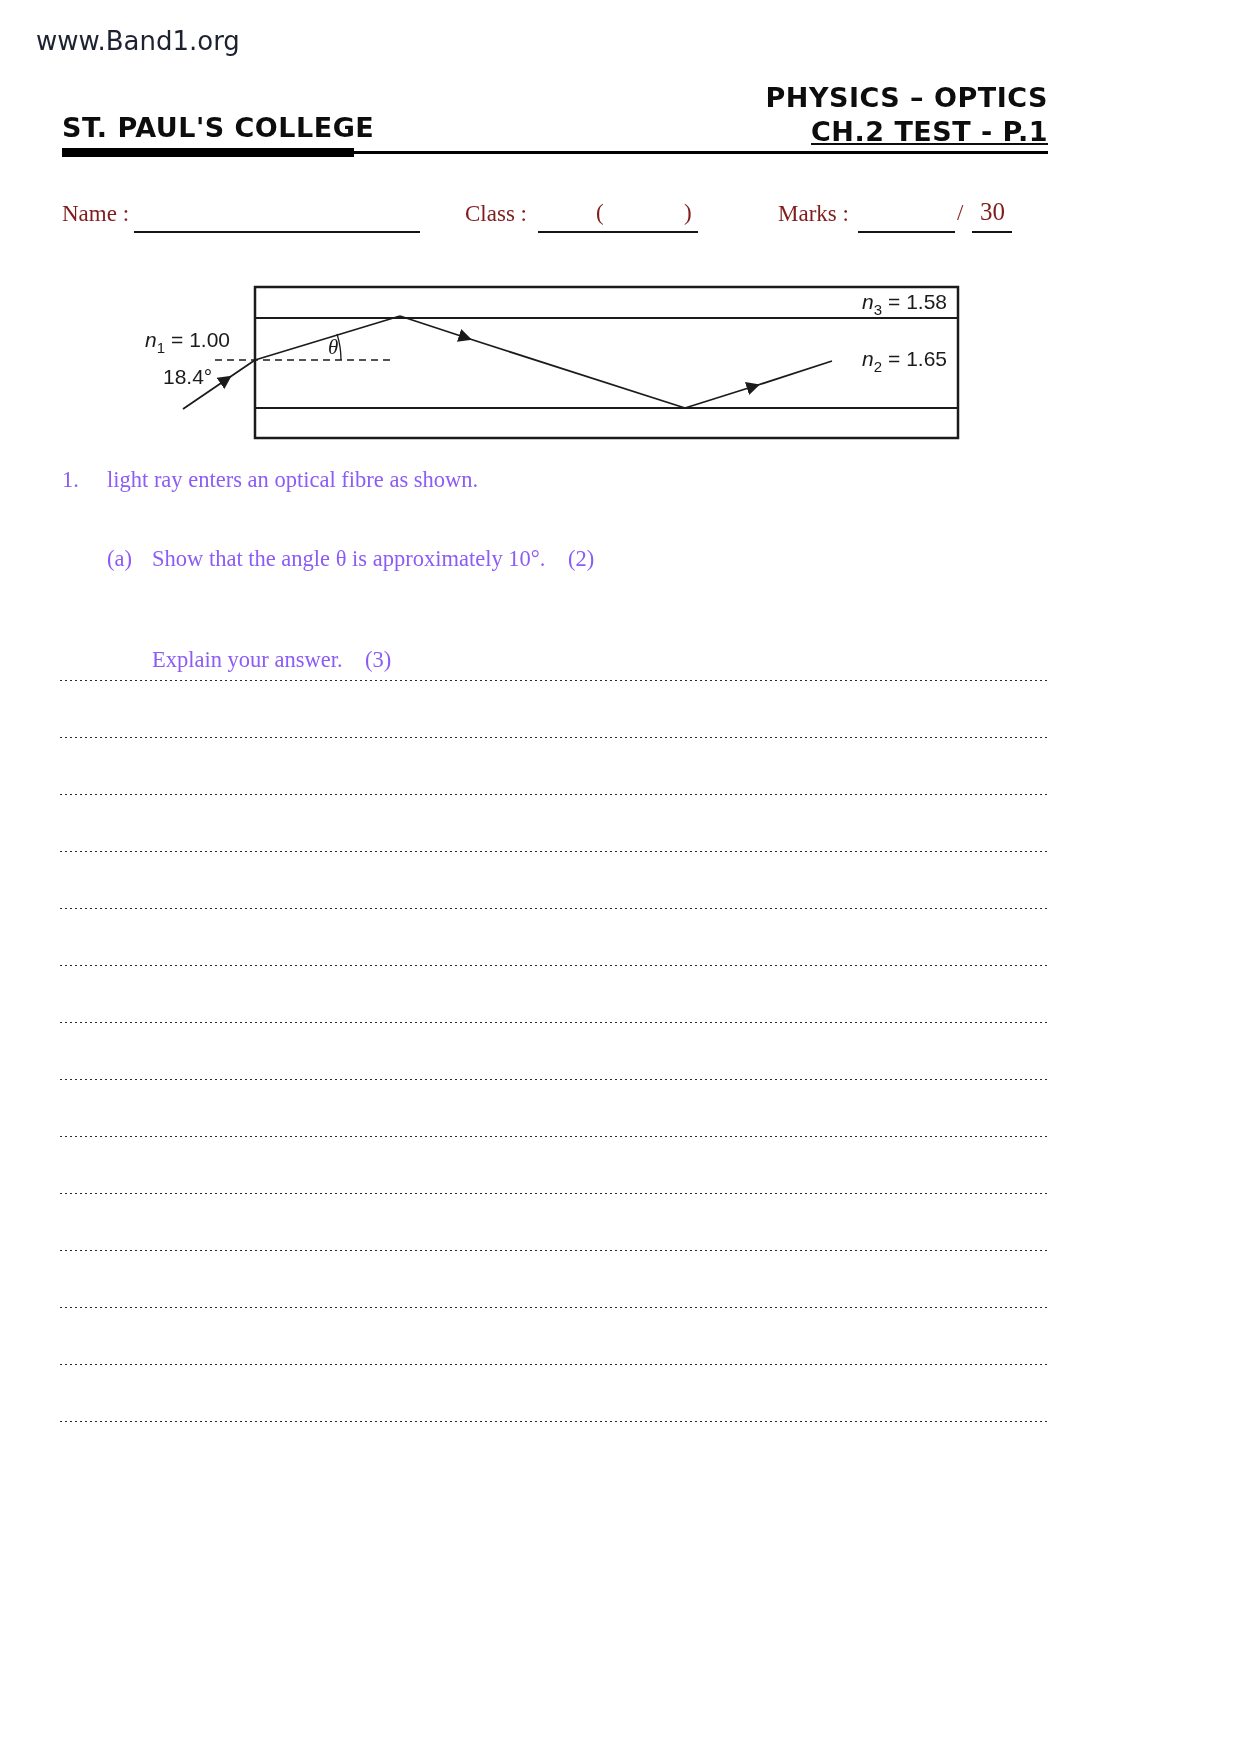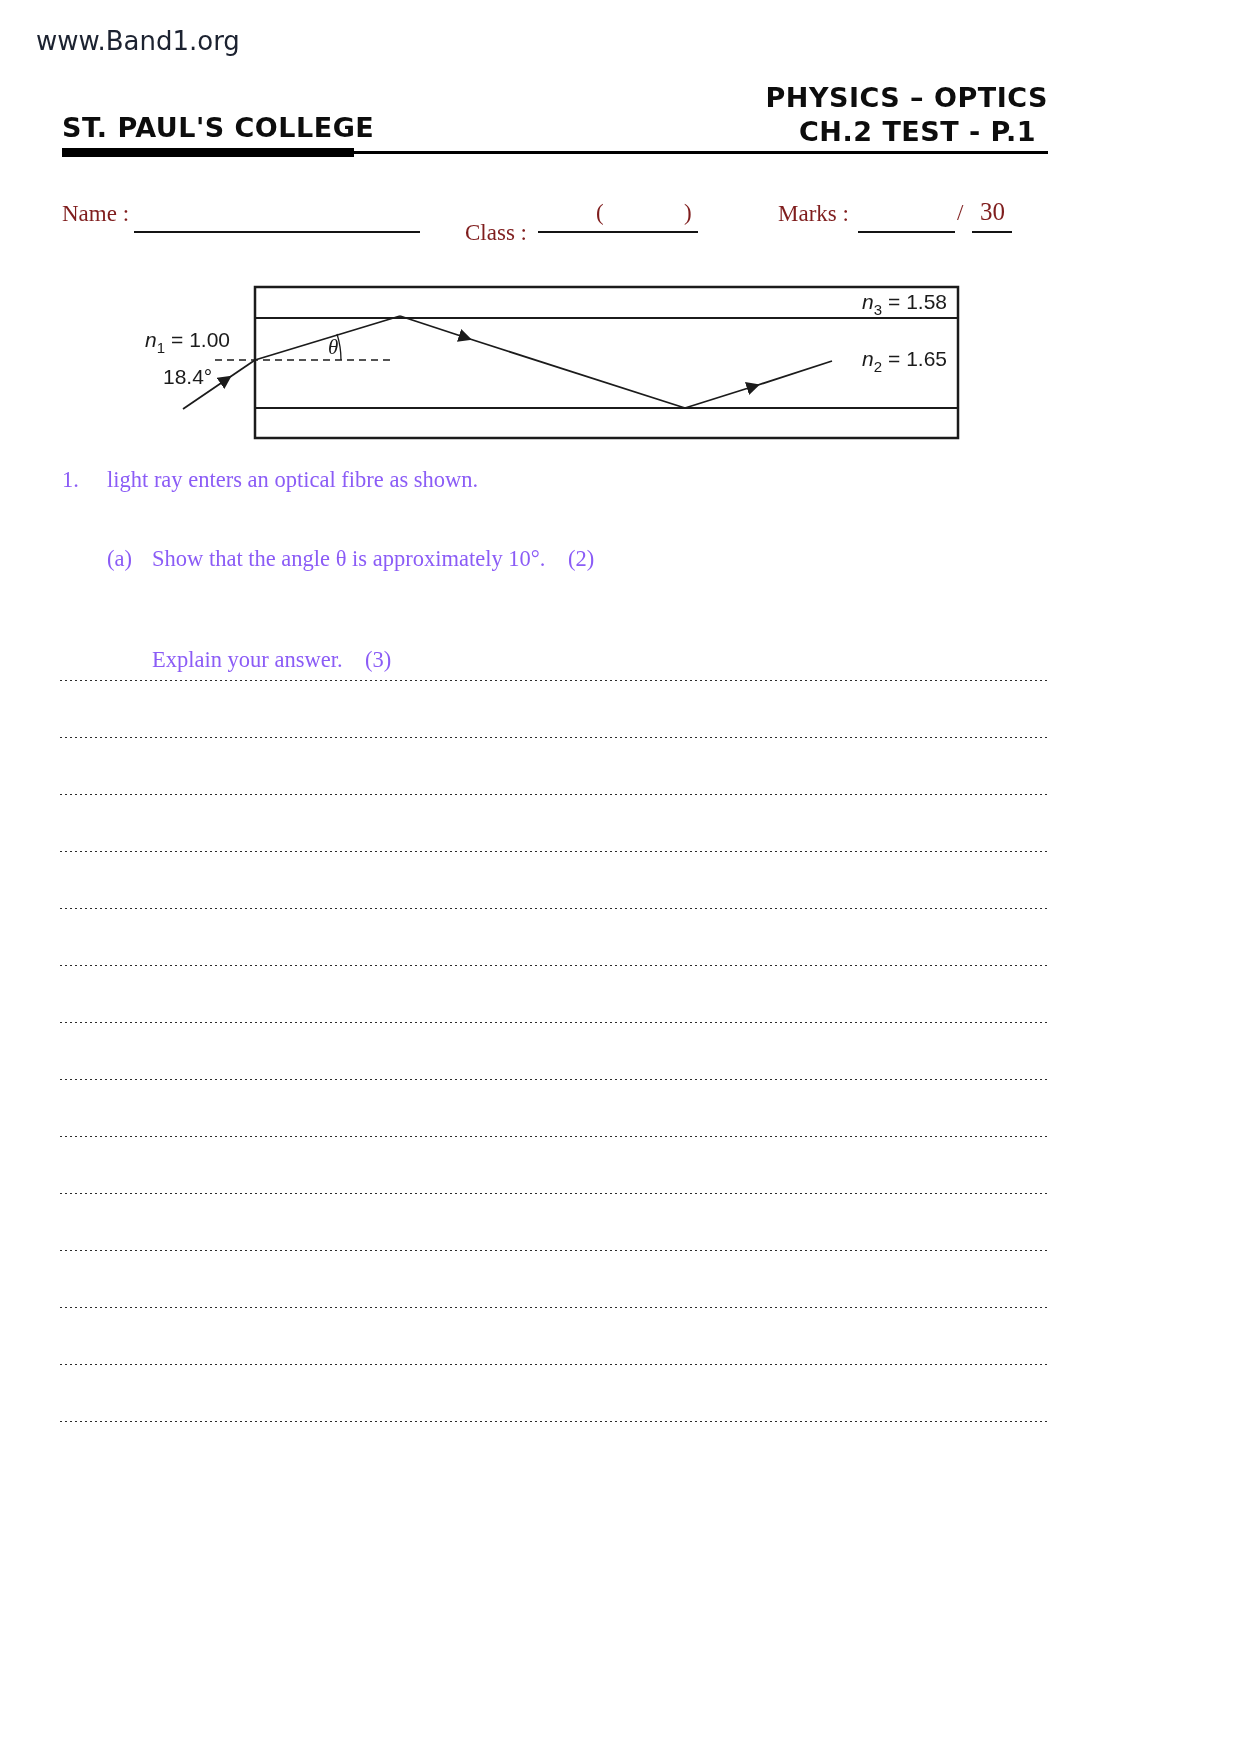--- a/index.html
+++ b/index.html
@@ -10,30 +10,30 @@
   }
   .site-url {
     position:absolute; left:36px; top:26px;
     font-family:"DejaVu Sans", sans-serif; font-size:26px; color:#1c2230;
   }
   .headline {
     font-family:"DejaVu Sans", sans-serif; font-weight:700; color:#0d0d0d;
     font-size:27px; letter-spacing:0.5px; white-space:nowrap;
   }
   .subject   { position:absolute; right:192px; top:82px;  text-align:right; }
-  .testtitle { position:absolute; right:204px; top:116px; text-align:right; }
+  .testtitle { position:absolute; right:192px; top:116px; text-align:right;text-decoration:underline; }
   .school    { position:absolute; left:62px;  top:112px; }
   .school-bar { position:absolute; left:62px;  top:148px; width:292px; height:9px; background:#000; }
   .head-rule  { position:absolute; left:354px; top:151px; width:694px; height:3px; background:#000; }
 
   .label { position:absolute; font-size:23px; color:#7f1d1d; white-space:nowrap; }
   .blank { position:absolute; height:2px; background:#141414; }
   .name-label  { left:62px;  top:201px; }
   .name-blank  { left:134px; top:231px; width:286px; }
-  .class-label { left:465px; top:201px;margin-top:19px; }
+  .class-label { left:465px; top:201px; }
   .class-blank { left:538px; top:231px; width:160px; }
   .paren-open  { left:596px; top:200px; }
   .paren-close { left:684px; top:200px; }
   .marks-label { left:778px; top:201px; }
   .marks-blank { left:858px; top:231px; width:97px; }
   .slash       { left:957px; top:200px; }
   .marks-total { left:980px; top:198px; font-size:25px; }
   .total-blank { left:972px; top:231px; width:40px; }
 
   .diagram { position:absolute; left:0; top:270px; width:1240px; height:200px; }

